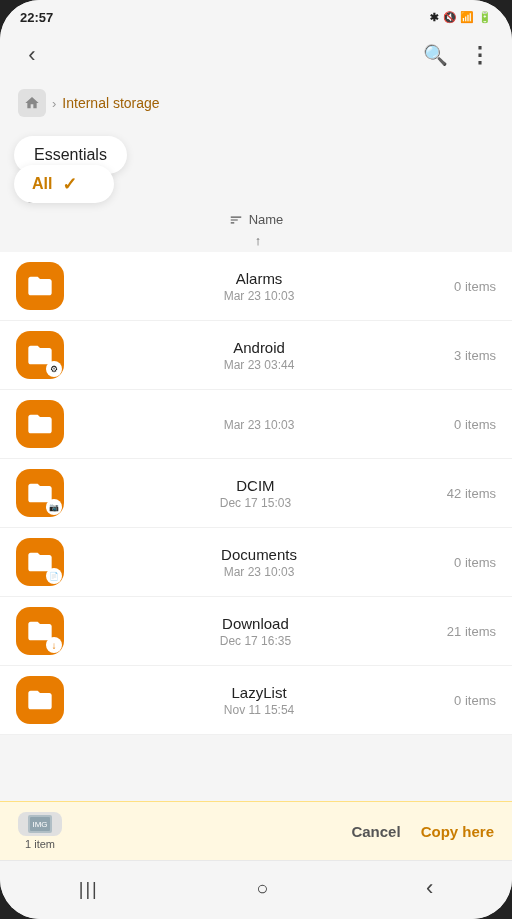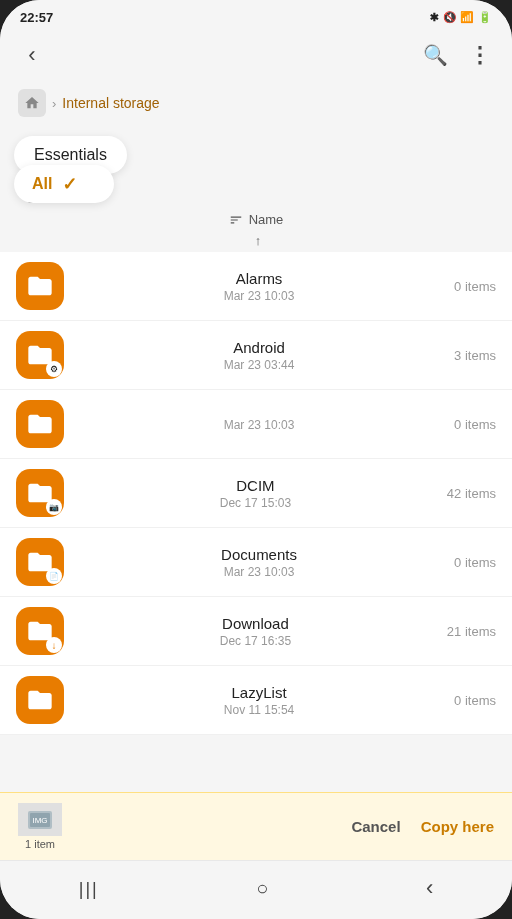--- a/index.html
+++ b/index.html
@@ -253,23 +253,23 @@
     .bottom-item {
       display: flex;
       flex-direction: column;
       align-items: center;
       gap: 2px;
       margin-right: 12px;
     }
 
     .bottom-item-icon {
       width: 44px;
-      height: 33px;
+      height: 24px;
       background: #e0e0e0;
-      border-radius: 0;
+      border-radius: 8px;
       display: flex;
       align-items: center;
       justify-content: center;
       font-size: 10px;
       color: #666;
       overflow: hidden;
     }
 
     .bottom-item-label {
       font-size: 11px;

